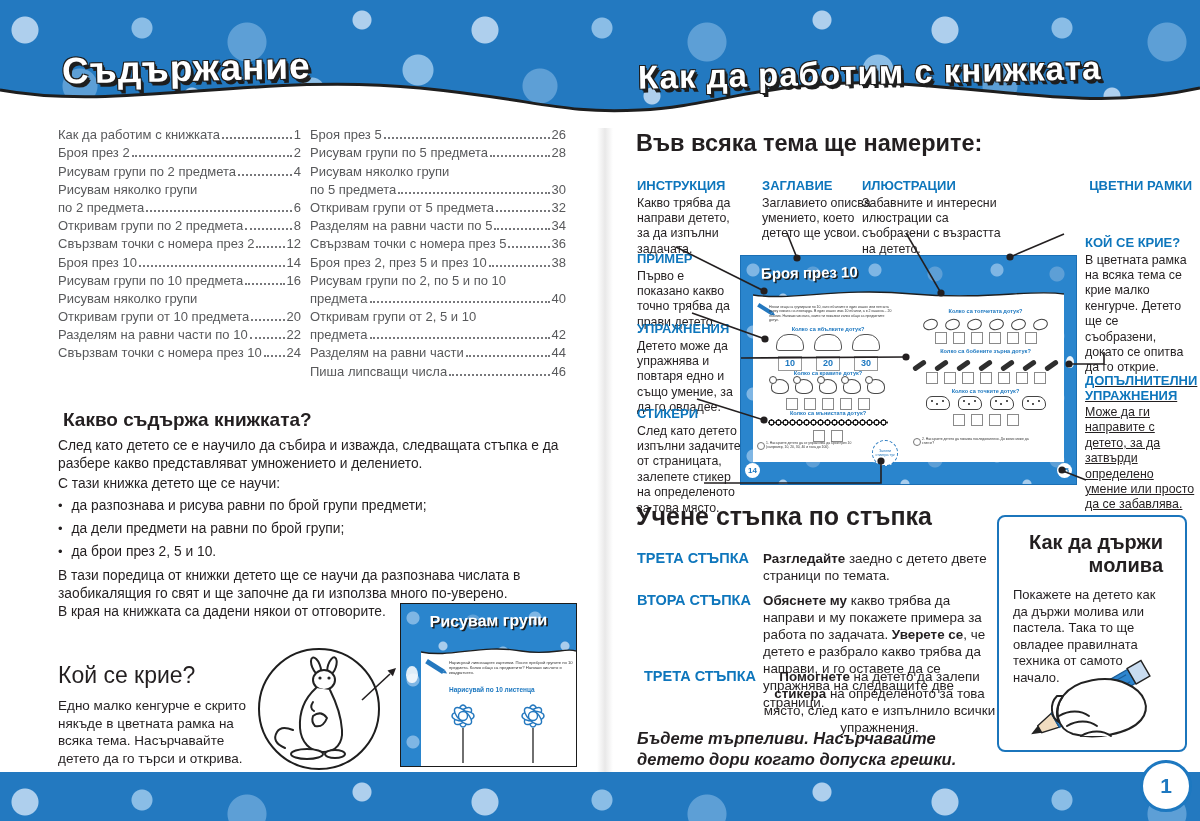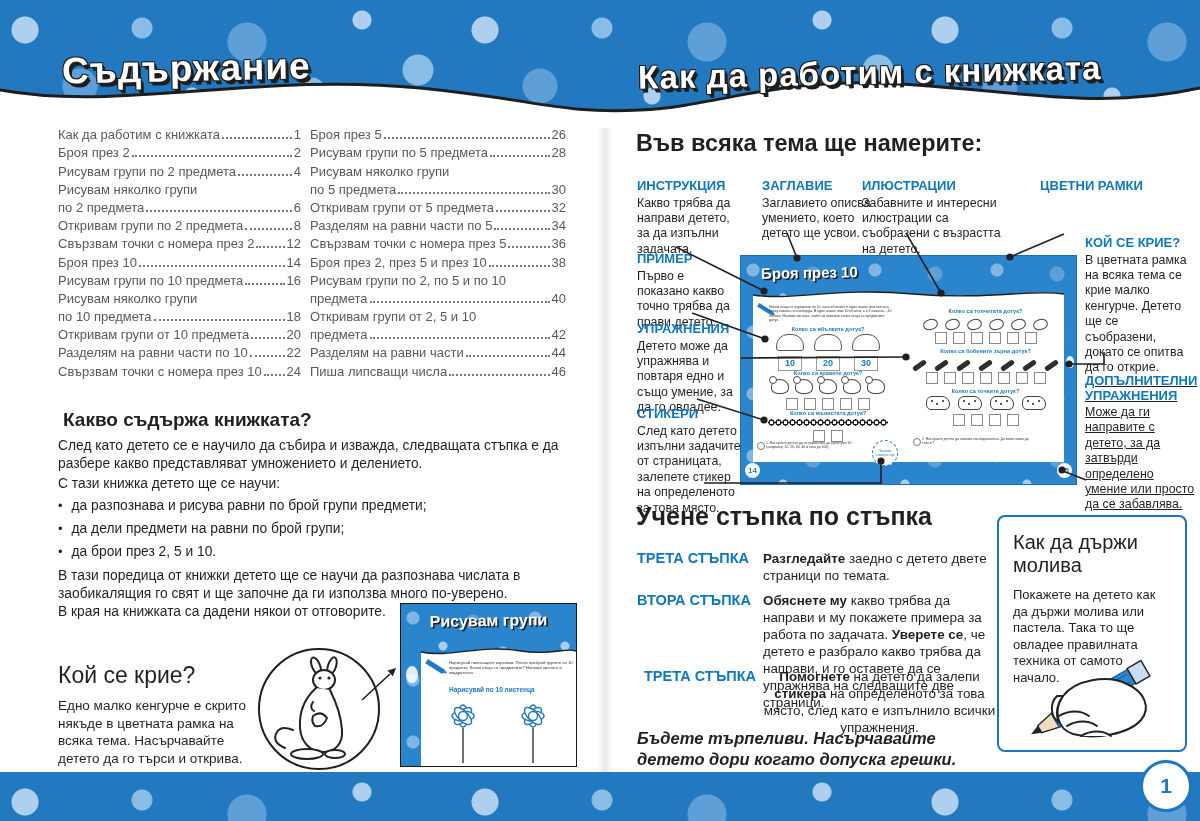--- a/index.html
+++ b/index.html
@@ -76,21 +76,21 @@
   .card-sub{position:absolute;left:28px;top:30px;margin:0;font-size:6.5px;color:#1d78c0;font-weight:bold;white-space:nowrap;}
   .card-flowers{position:absolute;left:8px;top:42px;}
   
   .find-h{position:absolute;left:636px;top:130px;margin:0;font-size:23.5px;font-weight:bold;}
   .callout{position:absolute;}
   .callout h3{margin:0 0 2px 0;font-size:13px;color:#0e76bc;line-height:14.5px;}
   .callout p{margin:0;font-size:12.4px;line-height:15.4px;color:#231f20;}
   .c-instruction{left:637px;top:179px;width:102px;}
   .c-heading{left:740px;top:179px;width:110px;margin-left:22px;}
   .c-illustrations{left:862px;top:179px;width:152px;}
-  .c-frames{left:1040px;top:179px;width:152px;}
+  .c-frames{left:1040px;top:179px;width:152px;text-align:right;}
   .c-example{left:637px;top:252px;width:102px;}
   .c-exercises{left:637px;top:322px;width:104px;}
   .c-stickers{left:637px;top:407px;width:107px;}
   .c-who{left:1085px;top:236px;width:108px;}
   .c-extra{left:1085px;top:374px;width:112px;text-decoration:underline;}
   
   .spread{position:absolute;left:740px;top:255px;width:335px;height:228px;border:1px solid #1b6fb4;}
   .spread-title{position:absolute;left:20px;top:8px;color:#fff;font-weight:bold;font-size:15px;
                 text-shadow:1.5px 1.5px 0 #1e1e1e;transform:rotate(-1deg);z-index:3;}
   .spread-wave{position:absolute;left:12px;top:29px;width:311px;height:16px;z-index:2;}
@@ -135,21 +135,21 @@
   .steps-h{position:absolute;left:636px;top:502px;margin:0;font-size:25px;font-weight:bold;}
   .step-label{position:absolute;left:637px;width:126px;margin:0;font-size:14.5px;font-weight:bold;color:#0e76bc;}
   .step-text{position:absolute;left:763px;width:233px;margin:0;font-size:13.4px;line-height:17px;}
   .s1{top:550px;} .s2{top:592px;} .s3{top:668px;text-align:center;}
   .bold{font-weight:bold;}
   .steps-footer{position:absolute;left:637px;top:728px;width:345px;margin:0;font-size:16.5px;line-height:21px;
                 font-weight:bold;font-style:italic;}
   
   .pencil-box{position:absolute;left:997px;top:515px;width:190px;height:237px;border:2.5px solid #1b75bc;
               border-radius:8px;background:#fff;box-sizing:border-box;}
-  .pb-title{margin:14px 0 0 14px;font-size:20px;font-weight:normal;line-height:23px;width:150px;}
+  .pb-title{margin:14px 0 0 14px;font-size:20px;font-weight:bold;line-height:23px;width:150px;text-align:right;}
   .pb-text{margin:10px 0 0 14px;font-size:13px;line-height:16.5px;width:158px;}
   .pb-hand{position:absolute;left:12px;bottom:6px;}
   
   .page-circle{position:absolute;left:1140px;top:760px;width:46px;height:46px;border-radius:50%;background:#fff;
                border:3px solid #1d78c0;color:#1d78c0;font-size:21px;font-weight:bold;display:flex;
                align-items:center;justify-content:center;z-index:6;}
   .overlay{position:absolute;left:0;top:0;width:1200px;height:821px;pointer-events:none;z-index:5;}
 </style>
 </head>
 <body>
@@ -221,25 +221,20 @@
         <span class="toc-dots"></span>
         <span class="toc-page">16</span>
       </div>
 
       <div class="toc-row cont">
         <span class="toc-label">Рисувам няколко групи</span>
         <span class="toc-dots"></span>
 
       </div>
 
-      <div class="toc-row">
-        <span class="toc-label">по 10 предмета</span>
-        <span class="toc-dots"></span>
-        <span class="toc-page">18</span>
-      </div>
 
       <div class="toc-row">
         <span class="toc-label">Откривам групи от 10 предмета</span>
         <span class="toc-dots"></span>
         <span class="toc-page">20</span>
       </div>
 
       <div class="toc-row">
         <span class="toc-label">Разделям на равни части по 10</span>
         <span class="toc-dots"></span>

